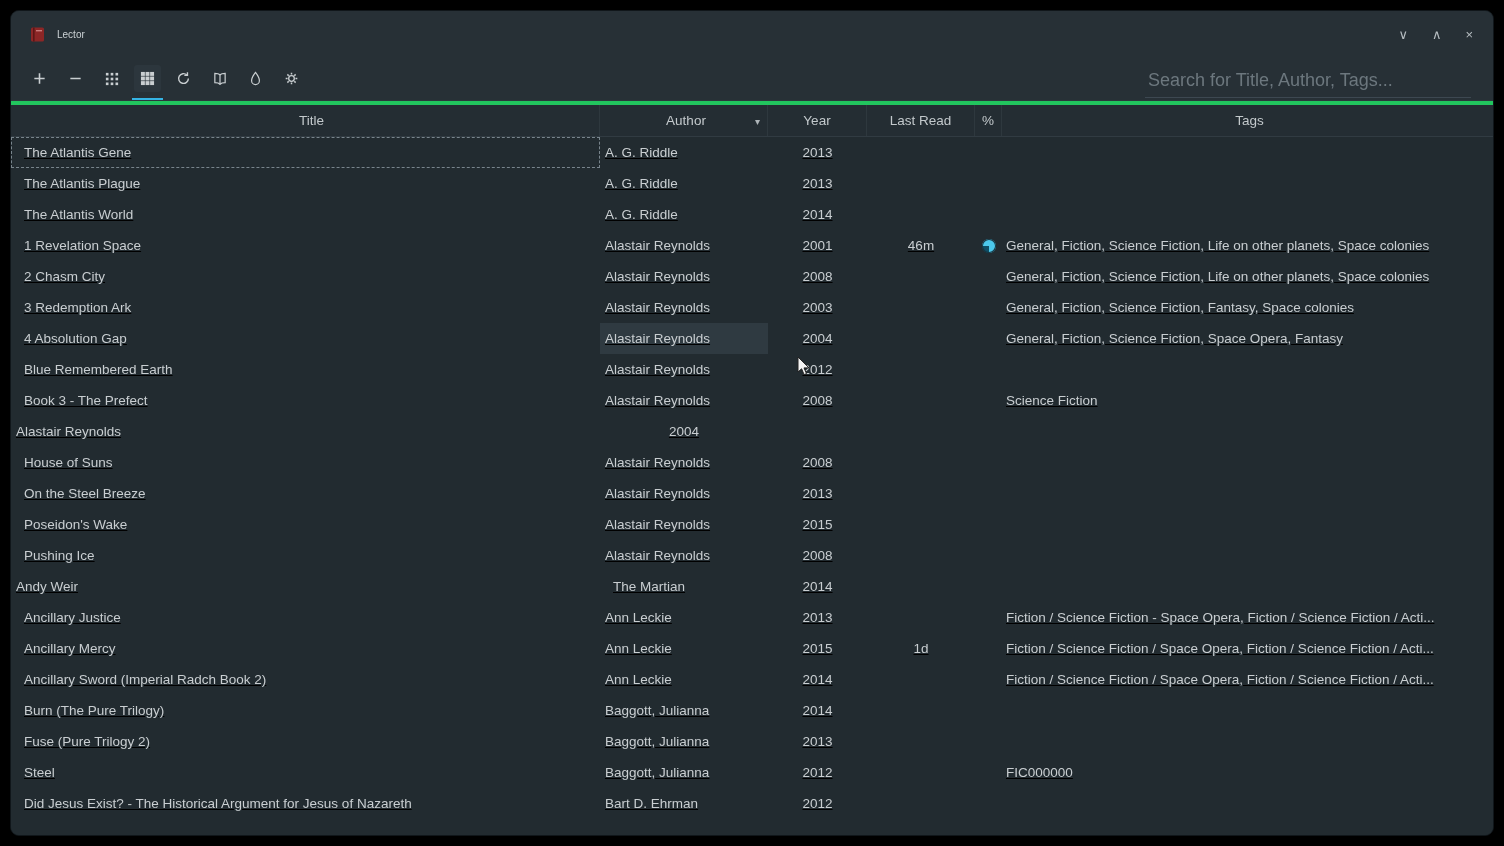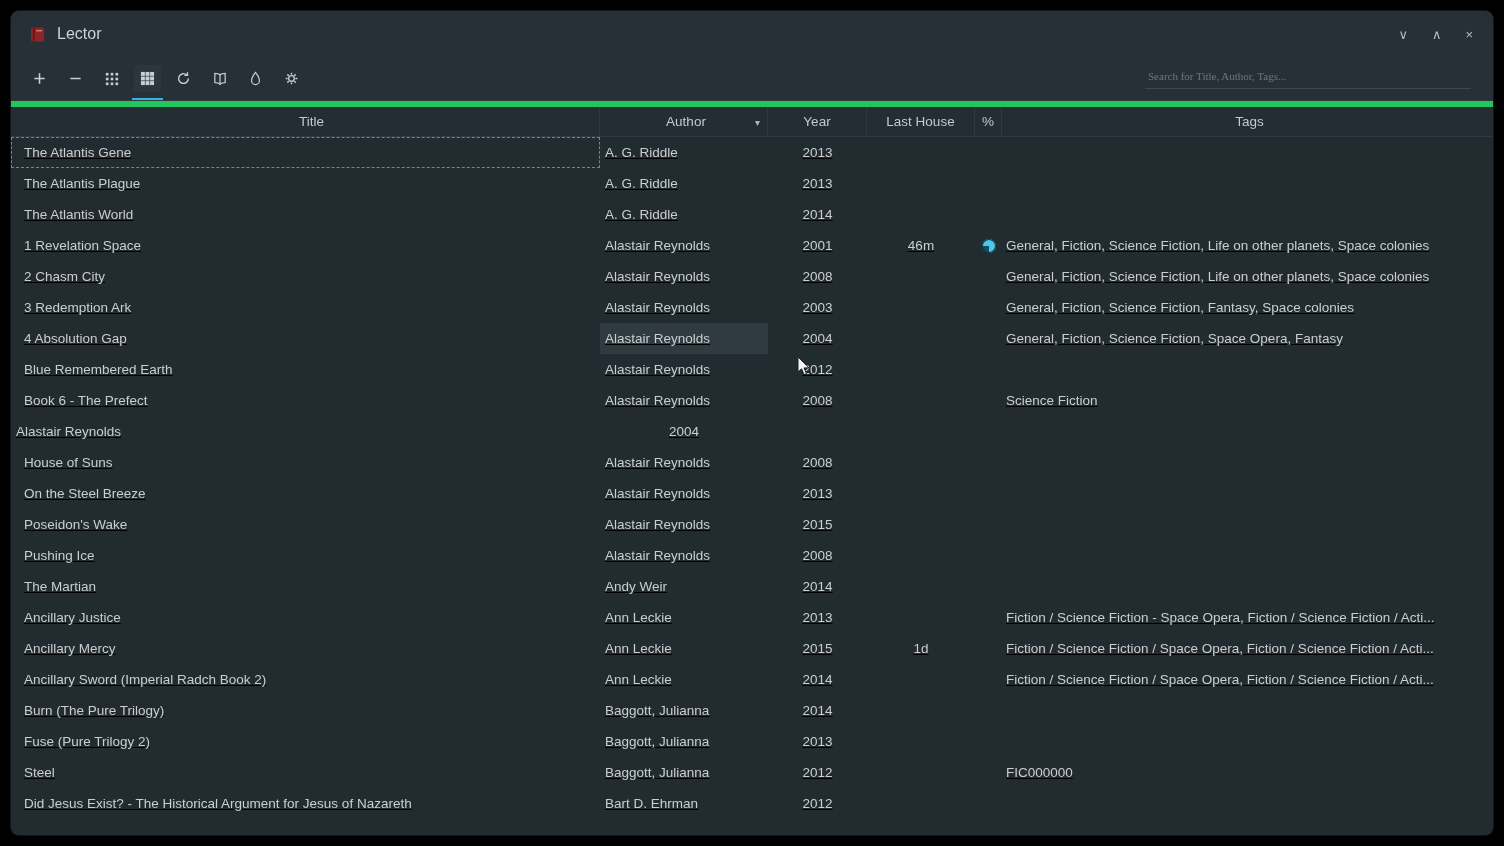--- a/index.html
+++ b/index.html
@@ -5,41 +5,41 @@
   * { margin:0; padding:0; box-sizing:border-box; }
   html,body { width:1504px; height:846px; background:#000; font-family:"Liberation Sans",sans-serif; overflow:hidden; }
   .window {
     position:absolute; left:10px; top:10px; width:1484px; height:826px;
     background:#222b30; border-radius:9px; overflow:hidden;
     border:1px solid #10161a;
   }
   
   .titlebar { height:46px; background:#273036; display:flex; align-items:center; padding:0 18px; position:relative; }
   .app-icon { width:17px; height:17px; margin-right:11px; display:inline-flex; }
-  .win-title { color:#ccd2d5; font-size:16px; }
+  .win-title { color:#ccd2d5; font-size:10px; }
   .win-controls { position:absolute; right:18px; top:0; height:100%; display:flex; align-items:center; gap:20px; }
   .win-btn { color:#b6bdc1; font-size:13px; line-height:1; cursor:default; padding:2px; }
   
   .toolbar { height:44px; background:#273036; display:flex; align-items:center; padding:0 15px; gap:9px; position:relative; border-bottom:1px solid #2d373d; }
   .tbtn { width:27px; height:27px; display:flex; align-items:center; justify-content:center; border-radius:3px; position:relative; }
   .tbtn svg { display:block; }
   .tbtn.active { background:#2c363d; }
   .tbtn.active::after { content:""; position:absolute; left:-2px; right:-2px; bottom:-8px; height:2px; background:#35b4e4; }
   .search { position:absolute; right:22px; top:8px; width:326px; }
   .search input {
     width:100%; background:transparent; border:none; outline:none;
-    border-bottom:1px solid #3d4851; color:#ccd1d3; font-size:11px;
-    padding:5px 3px 6px 3px; font-family:Liberation Serif, serif;
+    border-bottom:1px solid #3d4851; color:#ccd1d3; font-size:18px;
+    padding:5px 3px 6px 3px; font-family:Liberation Sans, sans-serif;
   }
   .search input::placeholder { color:#6c7press; color:#6c777e; }
   .search input::-webkit-input-placeholder { color:#6c777e; }
   
   .table { position:relative; }
   .thead, .trow { display:grid; grid-template-columns:589px 168px 99px 108px 27px 1fr; }
-  .thead { height:36px; background:#242d33; border-bottom:1px solid #313b42; border-top:6px solid #22c55e; }
+  .thead { height:36px; background:#242d33; border-bottom:1px solid #313b42; border-top:4px solid #22c55e; }
   .thead .hcell {
     color:#c3c9cc; font-size:13.5px; display:flex; align-items:center; justify-content:center;
     border-right:1px solid #2e383e; position:relative;
   }
   .thead .hcell:last-child { border-right:none; }
   .sort-arrow { position:absolute; right:7px; top:50%; transform:translateY(-50%); color:#aeb5b9; font-size:10px; }
   .tbody { height:700px; overflow:hidden; background:#222b30; }
   .trow { height:31px;text-decoration:underline; }
   .cell {
     color:#c9ced1; font-size:13.5px; display:flex; align-items:center;
@@ -175,21 +175,21 @@
           <span>Title</span>
         </div>
       <div class="hcell c-author">
         <span>Author</span>
         <span class="sort-arrow">▾</span>
       </div>
       <div class="hcell c-year">
           <span>Year</span>
         </div>
       <div class="hcell c-last">
-          <span>Last House</span>
+          <span>Last Read</span>
         </div>
       <div class="hcell c-pct">
           <span>%</span>
         </div>
       <div class="hcell c-tags">
           <span>Tags</span>
         </div>
     </div>
     <div class="tbody">
         <div class="trow">
@@ -252,21 +252,21 @@
         </div>
         <div class="trow">
           <div class="cell c-title">Blue Remembered Earth</div>
           <div class="cell c-author">Alastair Reynolds</div>
           <div class="cell c-year">2012</div>
           <div class="cell c-last"></div>
           <div class="cell c-pct"></div>
           <div class="cell c-tags"></div>
         </div>
         <div class="trow">
-          <div class="cell c-title">Book 6 - The Prefect</div>
+          <div class="cell c-title">Book 3 - The Prefect</div>
           <div class="cell c-author">Alastair Reynolds</div>
           <div class="cell c-year">2008</div>
           <div class="cell c-last"></div>
           <div class="cell c-pct"></div>
           <div class="cell c-tags">Science Fiction</div>
         </div>
         <div class="trow">
           <div class="cell c-author">Alastair Reynolds</div>
           <div class="cell c-year">2004</div>
           <div class="cell c-last"></div>
@@ -299,22 +299,22 @@
         </div>
         <div class="trow">
           <div class="cell c-title">Pushing Ice</div>
           <div class="cell c-author">Alastair Reynolds</div>
           <div class="cell c-year">2008</div>
           <div class="cell c-last"></div>
           <div class="cell c-pct"></div>
           <div class="cell c-tags"></div>
         </div>
         <div class="trow">
+          <div class="cell c-author">Andy Weir</div>
           <div class="cell c-title">The Martian</div>
-          <div class="cell c-author">Andy Weir</div>
           <div class="cell c-year">2014</div>
           <div class="cell c-last"></div>
           <div class="cell c-pct"></div>
           <div class="cell c-tags"></div>
         </div>
         <div class="trow">
           <div class="cell c-title">Ancillary Justice</div>
           <div class="cell c-author">Ann Leckie</div>
           <div class="cell c-year">2013</div>
           <div class="cell c-last"></div>

